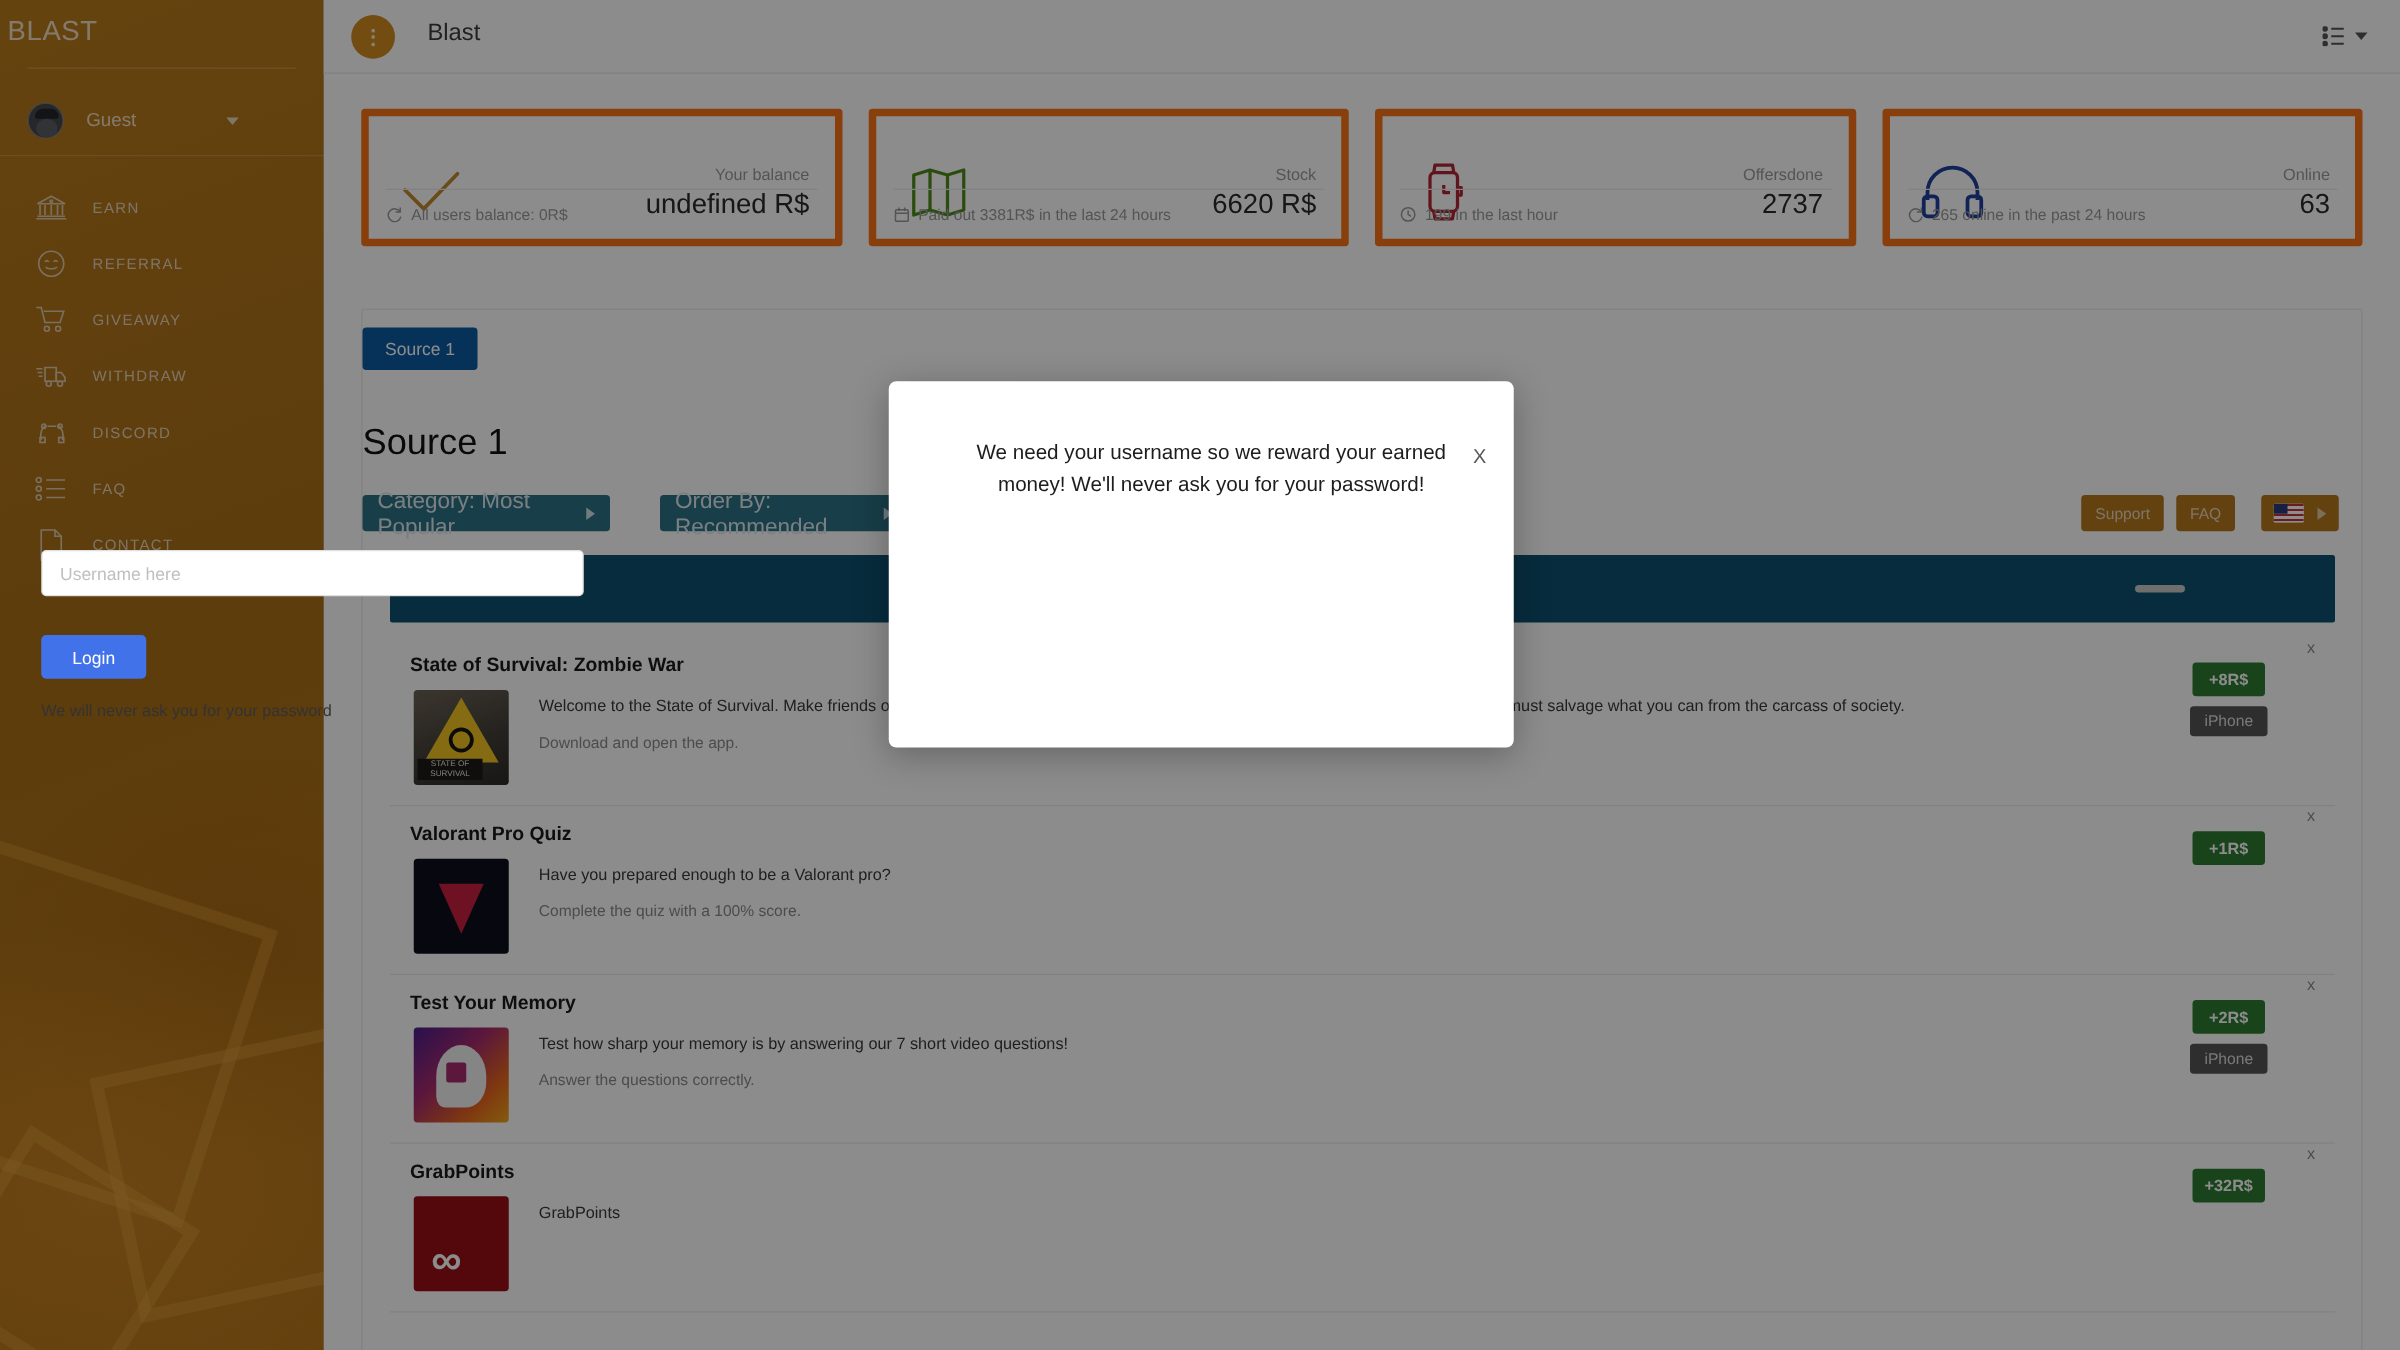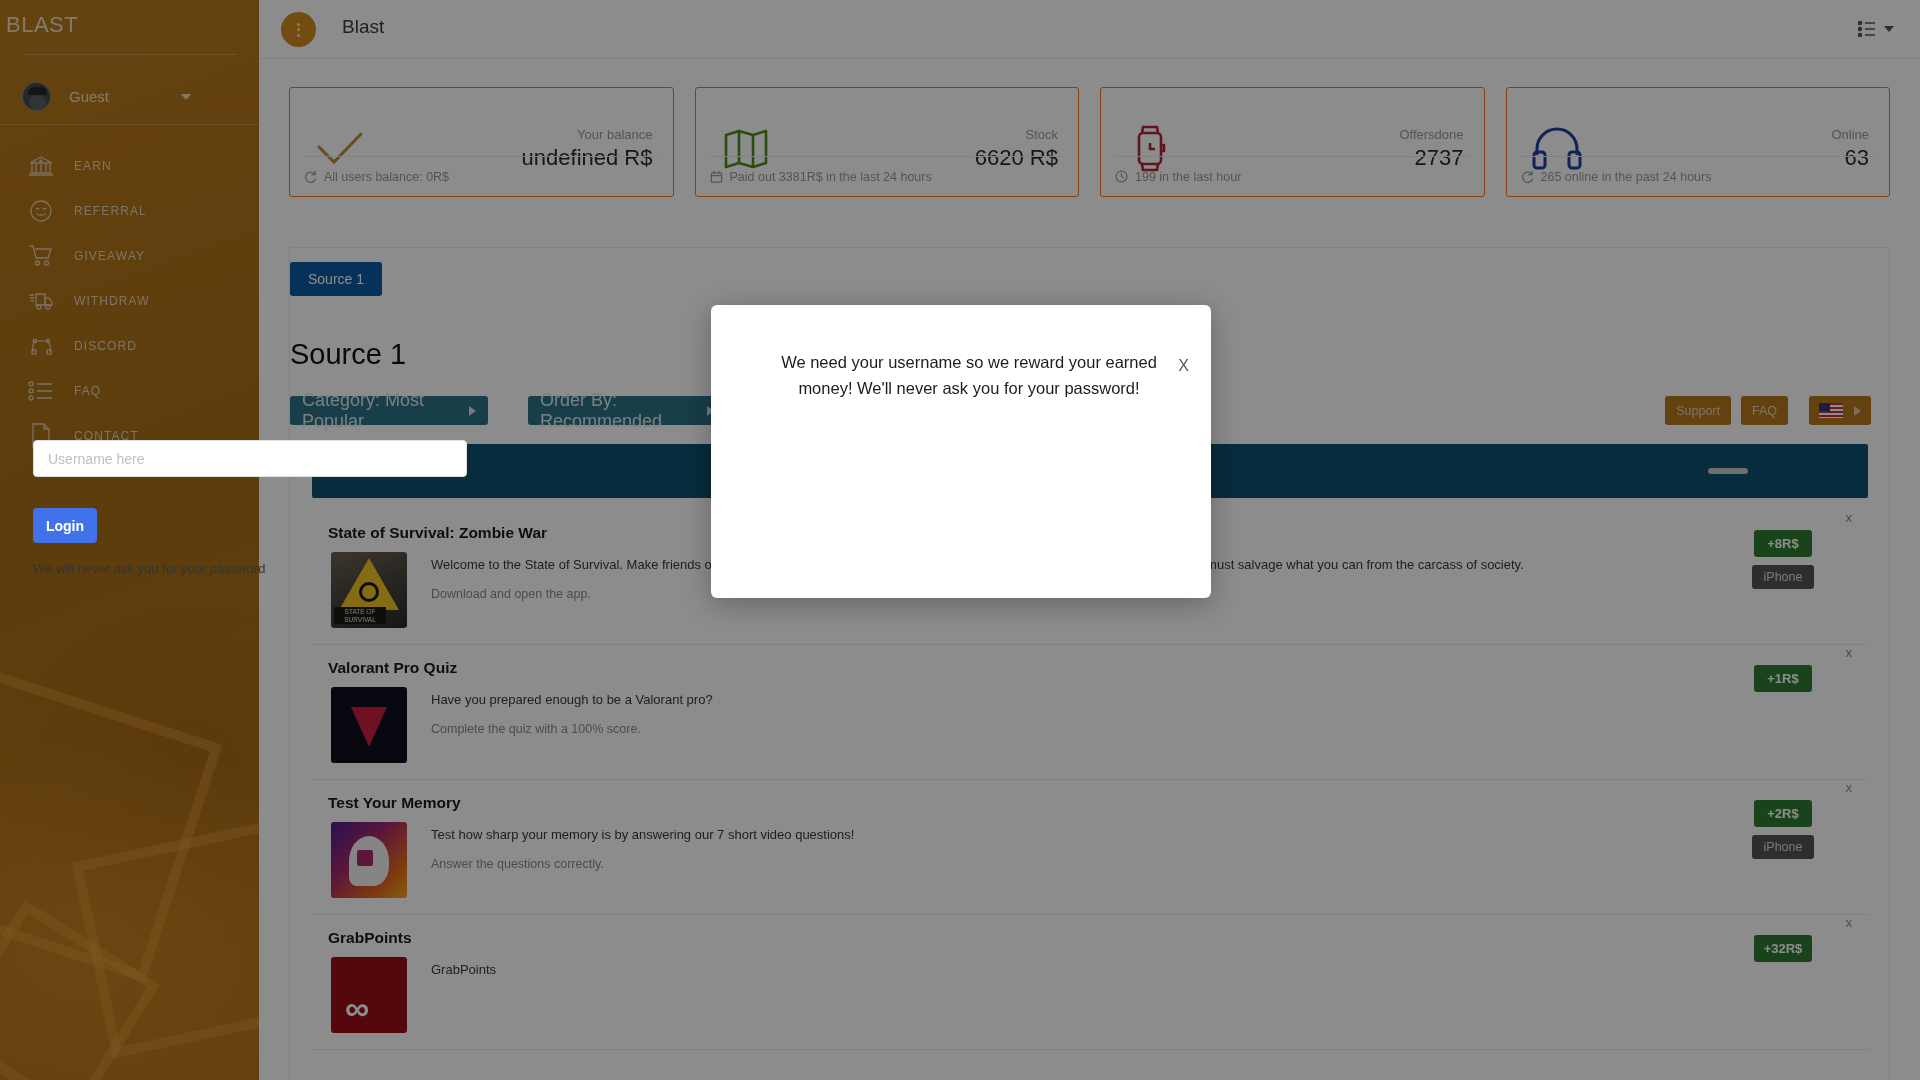--- a/index.html
+++ b/index.html
@@ -72,21 +72,21 @@
     background:#d08a1e; display:flex; flex-direction:column; align-items:center; justify-content:center; gap:2.5px; cursor:pointer;
   }
   #kebab i { display:block; width:3px; height:3px; border-radius:50%; background:#f6e7cd; }
   #topbar-title { position:absolute; left:83px; top:16px; font-size:19px; color:#3c3c3c; }
   #listmenu { position:absolute; right:26px; top:21px; display:flex; align-items:center; gap:6px; cursor:pointer; }
   #listmenu svg { display:block; }
   #listmenu .cr { width:0;height:0;border-left:5px solid transparent;border-right:5px solid transparent;border-top:6px solid #555; }
 
   
   #cards { position:absolute; left:0; top:59px; width:1661px; height:175px; padding:28px 30px 0 30px; display:flex; gap:21px; }
-  .card { flex:1; background:#fff; border:1px solid #f97316; border-radius:3px; height:110px; position:relative; }
+  .card { flex:1; background:#fff; border:6px solid #f97316; border-radius:3px; height:110px; position:relative; }
   .card-top { display:flex; align-items:center; justify-content:space-between; padding:22px 20px 0 20px; height:100px; }
   .card-ico { width:60px; height:52px; display:flex; align-items:center; justify-content:center; }
   .card-vals { text-align:right; }
   .card-label { font-size:13px; color:#9a9a9a; margin-bottom:3px; }
   .card-value { font-size:22px; color:#2a2a2a; font-weight:400; }
   .card-foot { position:absolute; left:14px; right:14px; bottom:0; height:40px; border-top:1px solid #ececec; display:flex; align-items:center; gap:7px; }
   .card-foot svg { display:block; flex:0 0 auto; }
   .card-foot span { font-size:12.5px; color:#9a9a9a; }
 
   
@@ -153,24 +153,23 @@
   #modal-text { font-size:16.5px; color:#1d1d1d; text-align:center; line-height:1.6; }
   #modal-close { position:absolute; right:22px; top:52px; font-size:16px; color:#585858; cursor:pointer; }
   #modal-input {
     position:absolute; left:33px; top:440px; width:434px; height:37px;
     border:1px solid #e0e0e0; border-radius:4px; font-size:14px; color:#ef4444;
     padding:0 14px; outline:none; font-family:"Liberation Sans", sans-serif;
     background:#fff;
   }
   #modal-input::placeholder { color:#bfbfbf; }
   #modal-login {
-    position:absolute; left:33px; top:508px; width:64px; height:35px;
+    position:absolute; left:33px; top:508px; width:84px; height:35px;
     background:#4272ea; color:#fff; border:none; border-radius:4px; font-size:14px; cursor:pointer;
     font-family:"Liberation Sans", sans-serif;
-    font-weight:bold;
   }
   #modal-note { position:absolute; left:33px; top:561px; font-size:13px; color:#333; }
 </style>
 </head>
 <body>
 
 <div id="root">
 
   <div id="sidebar">
     <div class="sb-deco d1"></div>

